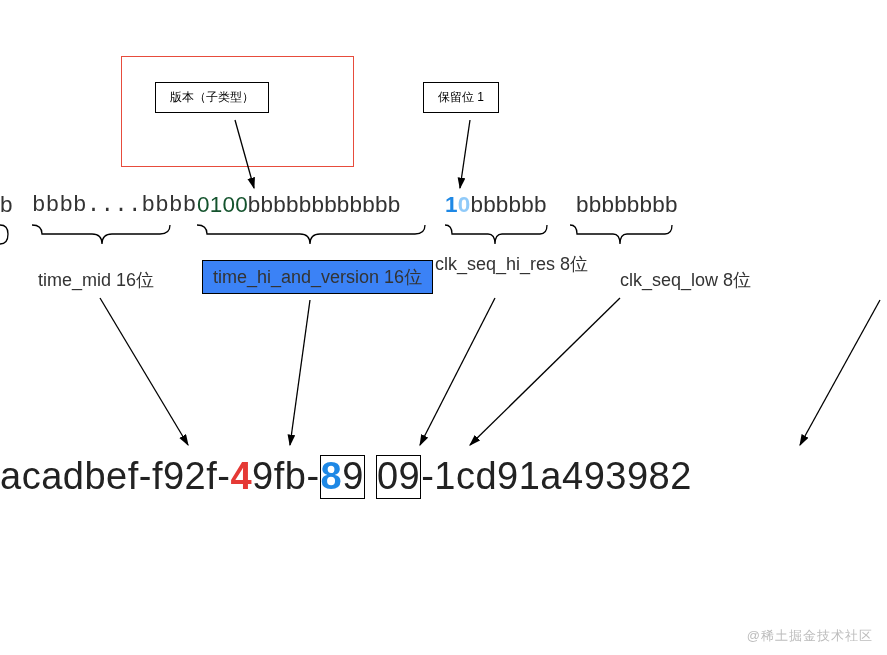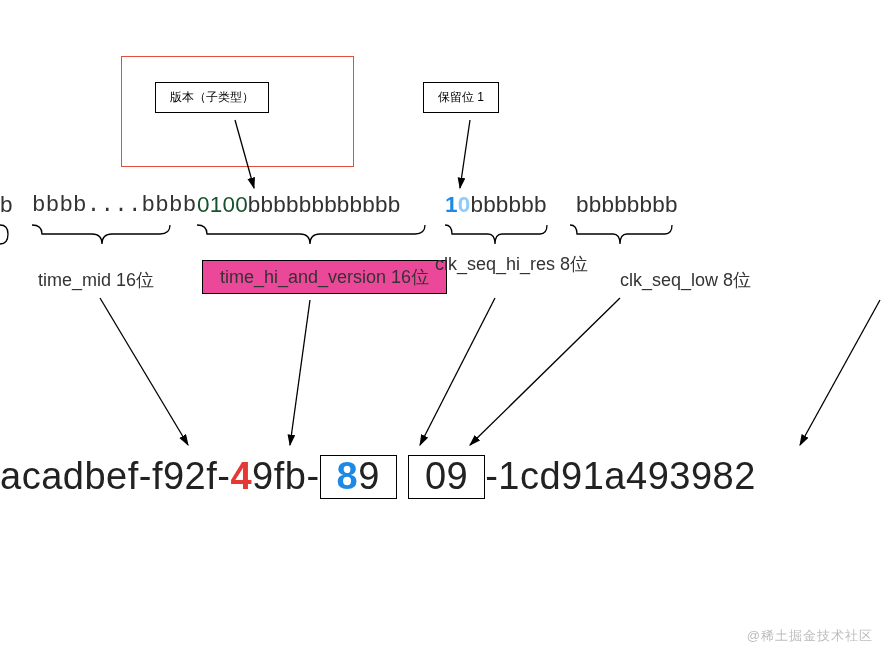--- a/index.html
+++ b/index.html
@@ -38,36 +38,36 @@
     position: absolute;
     font-size: 18px;
     color: #333;
     white-space: nowrap;
   }
   .boxed-label {
     position: absolute;
     font-size: 18px;
     color: #333;
     border: 1.5px solid #000;
-    padding: 4px 17px;
-    background: #ec4899;
+    padding: 4px 10px;
+    background: #3b82f6;
     white-space: nowrap;
   }
   .uuid {
     position: absolute;
     font-size: 38px;
     color: #222;
     white-space: nowrap;
     letter-spacing: 0.5px;
   }
   .uuid .r { color: #e53935; font-weight: 700; }
   .uuid .b { color: #1e88e5; font-weight: 700; }
   .uuid .boxed {
     border: 1.5px solid #000;
-    padding: 0px 16px;
+    padding: 0px 0;
     display: inline-block;
     line-height: 1.1;
   }
   .watermark {
     position: absolute;
     right: 14px;
     bottom: 10px;
     font-size: 13px;
     color: #bdbdbd;
     letter-spacing: 1px;

